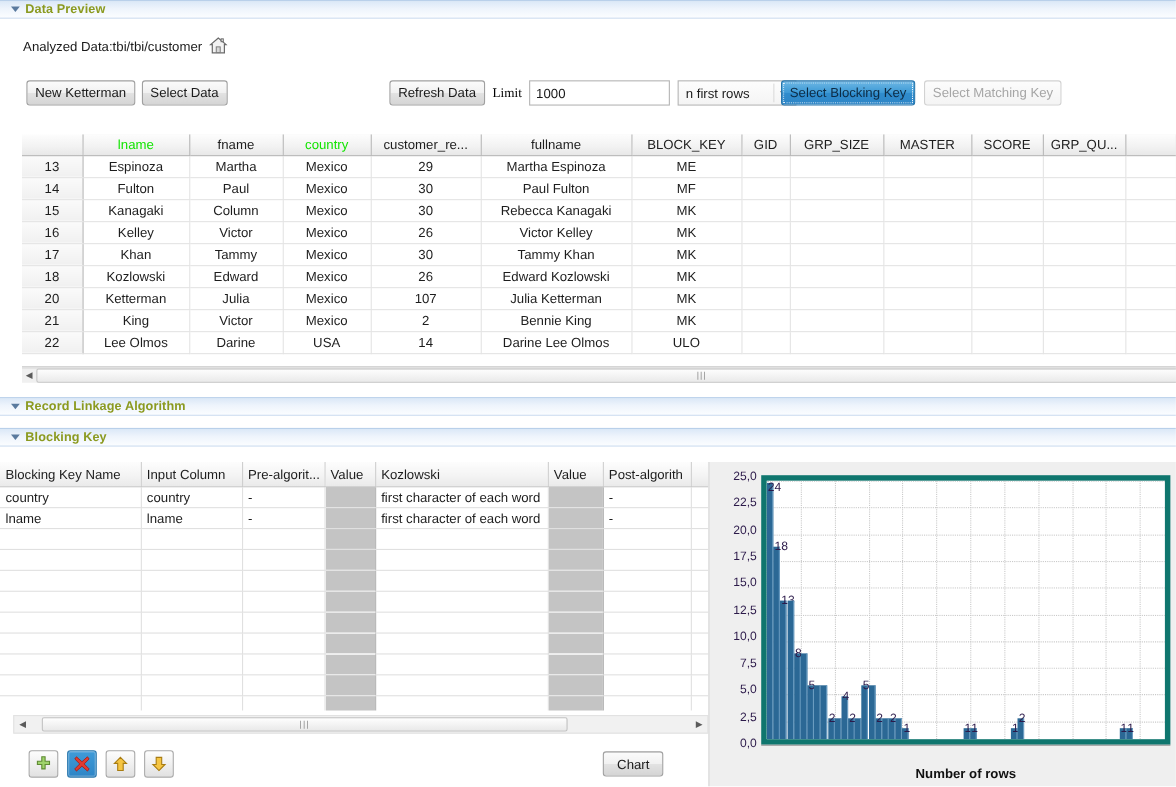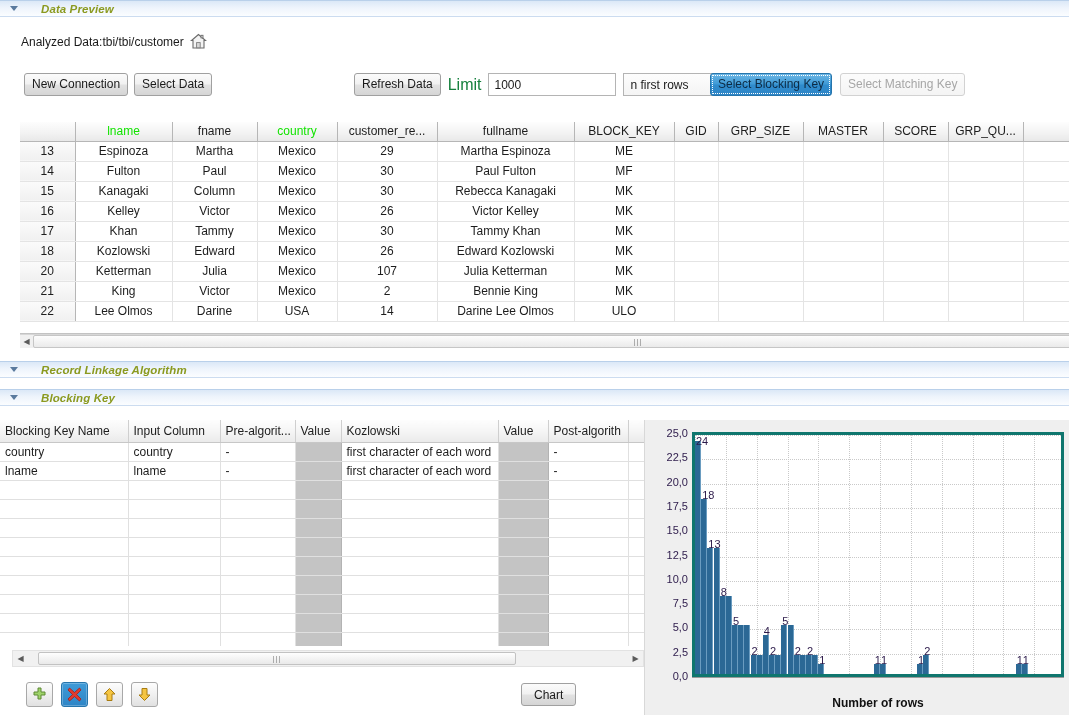--- a/index.html
+++ b/index.html
@@ -29,22 +29,21 @@
   .twistie::before {
     content: ""; display: block;
     width: 0; height: 0;
     border-left: 4.5px solid transparent;
     border-right: 4.5px solid transparent;
     border-top: 5px solid #5a7a9e;
   }
   .section-title {
     font-weight: bold; font-size: 11.5px;
     color: #8b9a20; letter-spacing: 0.1px;
-    margin-left: 19px;
-    font-style: italic;
+    margin-left: 1px;
   }
 
   
   .analyzed-row {
     position: absolute; left: 21px; top: 33px;
     display: flex; align-items: center; gap: 6px;
     font-size: 12px; color: #1a1a1a;
   }
   .home-icon { width: 17px; height: 17px; display:block; }
 
@@ -98,21 +97,21 @@
     position: absolute; right: 6px; top: 50%; margin-top: -2px;
     width: 0; height: 0;
     border-left: 4px solid transparent;
     border-right: 4px solid transparent;
     border-top: 5px solid #6b6b6b;
   }
   .combo-sep {
     position:absolute; right: 19px; top: 2px; bottom: 2px;
     width:1px; background:#dcdcdc;
   }
-  .lbl { font-size: 16px; color: #15803d; }
+  .lbl { font-size: 12px; color: #000000; font-family: Liberation Serif, serif; }
 
   
   .grid-wrap {
     position: absolute; left: 20px; top: 122px;
     width: 1049px; height: 212px;
     background: #fff;
     border: 1px solid #c3c3c3; border-top: none; border-left: none; border-right: none;
     overflow: hidden;
   }
   table.grid { border-collapse: collapse; table-layout: fixed; width: 1049px; }
@@ -204,35 +203,35 @@
     background: linear-gradient(to bottom,#fdfdfd 0%,#f0f0f0 50%,#e1e1e1 100%);
     border: 1px solid #a8a8a8; border-radius: 3px;
     display: flex; align-items: center; justify-content: center;
     cursor: default;
   }
   .iconbtn.selected {
     background: linear-gradient(to bottom,#3f9bd8,#2e85c6);
     border: 1px solid #2675ac;
     box-shadow: inset 0 0 0 1px rgba(255,255,255,.25);
   }
-  .chart-btn { position: absolute; left: 521px; top: 683px; }
+  .chart-btn { position: absolute; left: 548px; top: 683px; }
 
   
   .chart-panel {
     position: absolute; left: 644px; top: 420px;
     width: 425px; height: 295px;
     background: #efefef;
     border-left: 1px solid #d8d8d8;
     overflow: hidden;
   }
   .chart-plot {
     position: absolute; left: 47px; top: 12px;
     width: 372px; height: 245px;
     background: #ffffff;
-    border: 3px solid #0f766e;
+    border: 5px solid #0f766e;
     overflow: hidden;
   }
   .ylabel {
     position: absolute; left: -4px; top: 110px;
     width: 120px;
     transform: rotate(-90deg);
     transform-origin: 50% 50%;
     font-size: 12px; font-weight: bold; color: #111;
     text-align: center;
   }
@@ -276,21 +275,21 @@
     <span title="home">
       <svg class="home-icon" viewBox="0 0 17 17" aria-hidden="true">
         <path d="M8.5 1.5 L1.5 7.5 L3 7.5 L3 15 L14 15 L14 7.5 L15.5 7.5 Z" fill="#f3f3f3" stroke="#6b6b6b" stroke-width="1.1"></path>
         <rect x="6.6" y="9.6" width="3.6" height="5.2" fill="#d8d8d8" stroke="#7d7d7d" stroke-width="0.9"></rect>
         <rect x="11" y="2.3" width="2" height="2.6" fill="#e8e8e8" stroke="#6b6b6b" stroke-width="0.9"></rect>
       </svg>
     </span>
   </div>
 
   <div class="toolbar-left">
-    <button class="btn">New Connection</button>
+    <button class="btn">New Ketterman</button>
     <button class="btn">Select Data</button>
   </div>
 
   <div class="toolbar-mid">
     <button class="btn">Refresh Data</button>
     <span class="lbl">Limit</span>
     <input class="txt-input" type="text" value="1000" style="">
     <div class="combo">
       <span>n first rows</span>
       <span class="combo-sep"></span>

